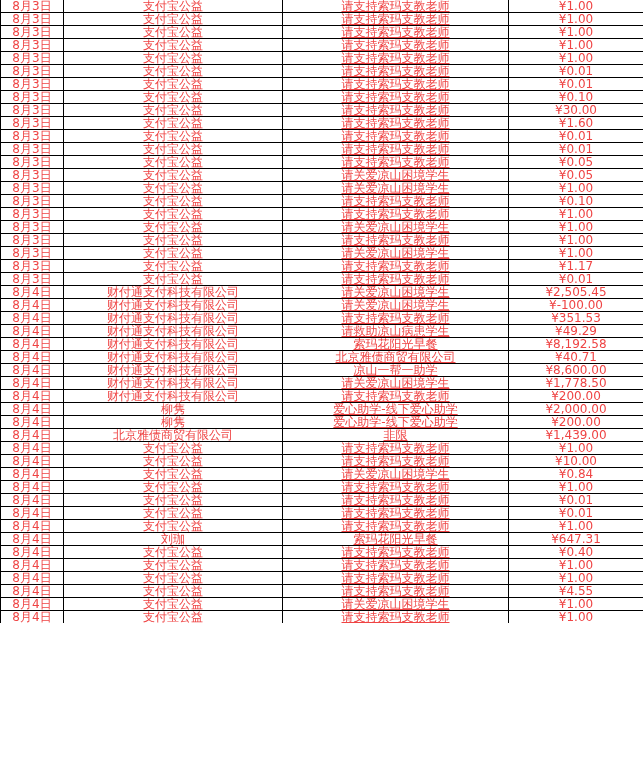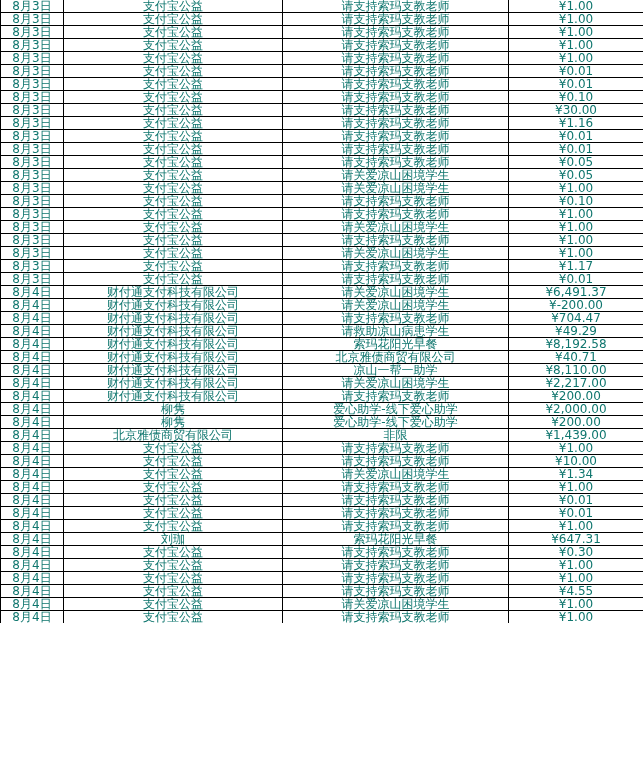--- a/index.html
+++ b/index.html
@@ -13,40 +13,41 @@
     overflow: hidden;
     background: #ffffff;
   }
   table.ledger {
     border-collapse: collapse;
     table-layout: fixed;
     width: 643px;
     height: 562px;
     font-family: "DejaVu Sans", sans-serif;
     font-size: 12px;
-    color: #0f766e;
+    color: #ef4444;
     background: #ffffff;
   }
   table.ledger td {
     border: 1px solid #000000;
     text-align: center;
     vertical-align: middle;
     padding: 0 2px;
     white-space: nowrap;
     overflow: hidden;
     line-height: 1;
   }
   
   table.ledger tr:first-child td { border-top: none; }
   table.ledger tr:last-child td { border-bottom: none; }
   col.c-date   { width: 63px; }
   col.c-payer  { width: 219px; }
   col.c-project{ width: 226px; }
   col.c-amount { width: 135px; }
   td.project-cell span {
+    text-decoration: underline;
     margin-top: 35px;
   }
 </style>
 </head>
 <body>
 
 <div id="ledger-wrap">
   <table class="ledger">
     <colgroup>
       <col class="c-date">
@@ -106,21 +107,21 @@
         <tr>
           <td>8月3日</td>
           <td>支付宝公益</td>
           <td class="project-cell"><span>请支持索玛支教老师</span></td>
           <td>¥30.00</td>
         </tr>
         <tr>
           <td>8月3日</td>
           <td>支付宝公益</td>
           <td class="project-cell"><span>请支持索玛支教老师</span></td>
-          <td>¥1.16</td>
+          <td>¥1.60</td>
         </tr>
         <tr>
           <td>8月3日</td>
           <td>支付宝公益</td>
           <td class="project-cell"><span>请支持索玛支教老师</span></td>
           <td>¥0.01</td>
         </tr>
         <tr>
           <td>8月3日</td>
           <td>支付宝公益</td>
@@ -184,33 +185,33 @@
         <tr>
           <td>8月3日</td>
           <td>支付宝公益</td>
           <td class="project-cell"><span>请支持索玛支教老师</span></td>
           <td>¥0.01</td>
         </tr>
         <tr>
           <td>8月4日</td>
           <td>财付通支付科技有限公司</td>
           <td class="project-cell"><span>请关爱凉山困境学生</span></td>
-          <td>¥6,491.37</td>
-        </tr>
-        <tr>
-          <td>8月4日</td>
-          <td>财付通支付科技有限公司</td>
-          <td class="project-cell"><span>请关爱凉山困境学生</span></td>
-          <td>¥-200.00</td>
-        </tr>
-        <tr>
-          <td>8月4日</td>
-          <td>财付通支付科技有限公司</td>
-          <td class="project-cell"><span>请支持索玛支教老师</span></td>
-          <td>¥704.47</td>
+          <td>¥2,505.45</td>
+        </tr>
+        <tr>
+          <td>8月4日</td>
+          <td>财付通支付科技有限公司</td>
+          <td class="project-cell"><span>请关爱凉山困境学生</span></td>
+          <td>¥-100.00</td>
+        </tr>
+        <tr>
+          <td>8月4日</td>
+          <td>财付通支付科技有限公司</td>
+          <td class="project-cell"><span>请支持索玛支教老师</span></td>
+          <td>¥351.53</td>
         </tr>
         <tr>
           <td>8月4日</td>
           <td>财付通支付科技有限公司</td>
           <td class="project-cell"><span>请救助凉山病患学生</span></td>
           <td>¥49.29</td>
         </tr>
         <tr>
           <td>8月4日</td>
           <td>财付通支付科技有限公司</td>
@@ -220,27 +221,27 @@
         <tr>
           <td>8月4日</td>
           <td>财付通支付科技有限公司</td>
           <td class="project-cell"><span>北京雅债商贸有限公司</span></td>
           <td>¥40.71</td>
         </tr>
         <tr>
           <td>8月4日</td>
           <td>财付通支付科技有限公司</td>
           <td class="project-cell"><span>凉山一帮一助学</span></td>
-          <td>¥8,110.00</td>
-        </tr>
-        <tr>
-          <td>8月4日</td>
-          <td>财付通支付科技有限公司</td>
-          <td class="project-cell"><span>请关爱凉山困境学生</span></td>
-          <td>¥2,217.00</td>
+          <td>¥8,600.00</td>
+        </tr>
+        <tr>
+          <td>8月4日</td>
+          <td>财付通支付科技有限公司</td>
+          <td class="project-cell"><span>请关爱凉山困境学生</span></td>
+          <td>¥1,778.50</td>
         </tr>
         <tr>
           <td>8月4日</td>
           <td>财付通支付科技有限公司</td>
           <td class="project-cell"><span>请支持索玛支教老师</span></td>
           <td>¥200.00</td>
         </tr>
         <tr>
           <td>8月4日</td>
           <td>柳隽</td>
@@ -268,21 +269,21 @@
         <tr>
           <td>8月4日</td>
           <td>支付宝公益</td>
           <td class="project-cell"><span>请支持索玛支教老师</span></td>
           <td>¥10.00</td>
         </tr>
         <tr>
           <td>8月4日</td>
           <td>支付宝公益</td>
           <td class="project-cell"><span>请关爱凉山困境学生</span></td>
-          <td>¥1.34</td>
+          <td>¥0.84</td>
         </tr>
         <tr>
           <td>8月4日</td>
           <td>支付宝公益</td>
           <td class="project-cell"><span>请支持索玛支教老师</span></td>
           <td>¥1.00</td>
         </tr>
         <tr>
           <td>8月4日</td>
           <td>支付宝公益</td>
@@ -304,21 +305,21 @@
         <tr>
           <td>8月4日</td>
           <td>刘珈</td>
           <td class="project-cell"><span>索玛花阳光早餐</span></td>
           <td>¥647.31</td>
         </tr>
         <tr>
           <td>8月4日</td>
           <td>支付宝公益</td>
           <td class="project-cell"><span>请支持索玛支教老师</span></td>
-          <td>¥0.30</td>
+          <td>¥0.40</td>
         </tr>
         <tr>
           <td>8月4日</td>
           <td>支付宝公益</td>
           <td class="project-cell"><span>请支持索玛支教老师</span></td>
           <td>¥1.00</td>
         </tr>
         <tr>
           <td>8月4日</td>
           <td>支付宝公益</td>

